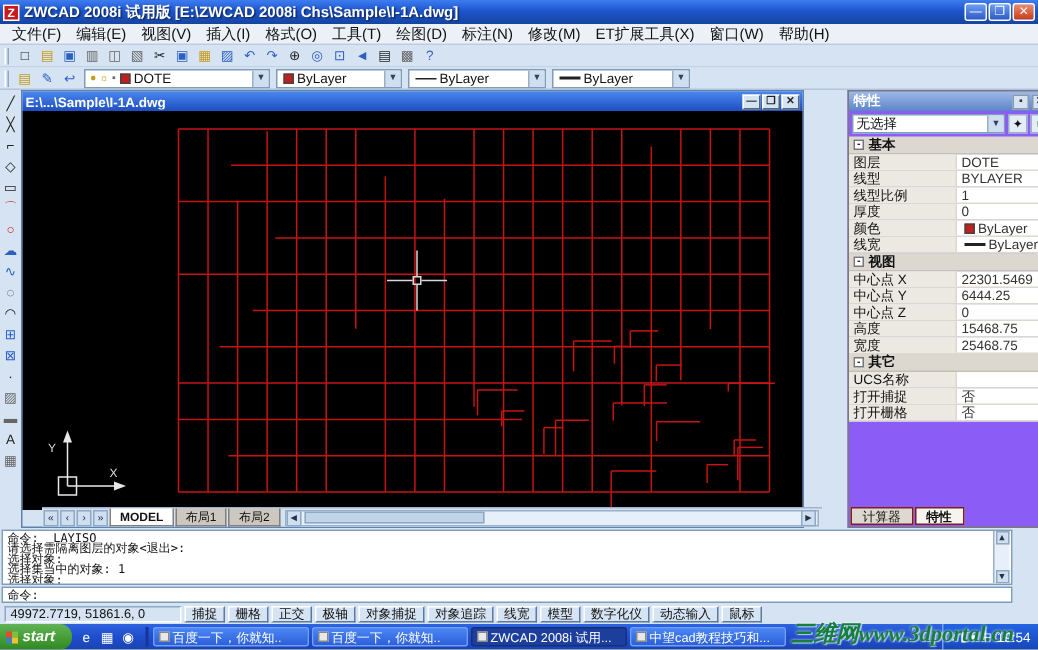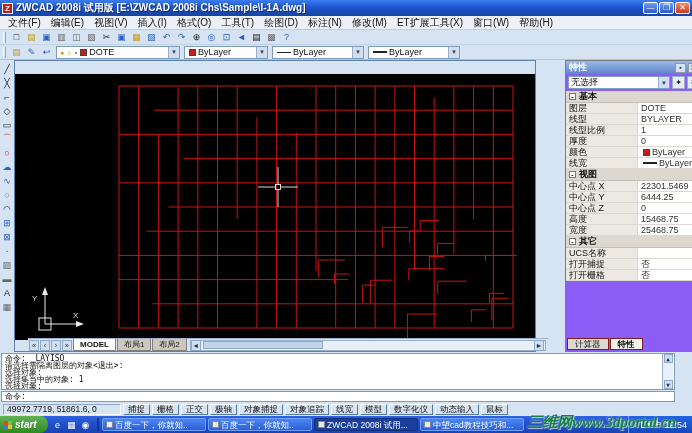--- a/index.html
+++ b/index.html
@@ -226,20 +226,26 @@
       <span class="vtb cB">⇔</span>
       <span class="vtb cK">✄</span>
       <span class="vtb cGr">↦</span>
       <span class="vtb cR">╏</span>
       <span class="vtb cB">◣</span>
       <span class="vtb cY">◗</span>
       <span class="vtb cR">✱</span>
     </div>
 
   <div class="docwin">
+    <div class="dw-title">
+      <span class="t">E:\...\Sample\I-1A.dwg</span>
+      <span class="dwbtn">—</span>
+      <span class="dwbtn">❐</span>
+      <span class="dwbtn">✕</span>
+    </div>
     <div class="dw-canvas">
       <svg id="cad-svg" width="520" height="266" viewBox="0 0 520 266">
         <g id="plan-group">
             <line x1="104" y1="12" x2="498" y2="12" stroke="#c61414" stroke-width="1"></line>
             <line x1="104" y1="254" x2="498" y2="254" stroke="#c61414" stroke-width="1"></line>
             <line x1="104" y1="12" x2="104" y2="254" stroke="#c61414" stroke-width="1"></line>
             <line x1="498" y1="12" x2="498" y2="254" stroke="#c61414" stroke-width="1"></line>
             <line x1="123.7" y1="12" x2="123.7" y2="254" stroke="#c61414" stroke-width="1"></line>
             <line x1="143.4" y1="60.407472039800986" x2="143.4" y2="254" stroke="#c61414" stroke-width="1"></line>
             <line x1="163.1" y1="13.433389555693948" x2="163.1" y2="254" stroke="#c61414" stroke-width="1"></line>

